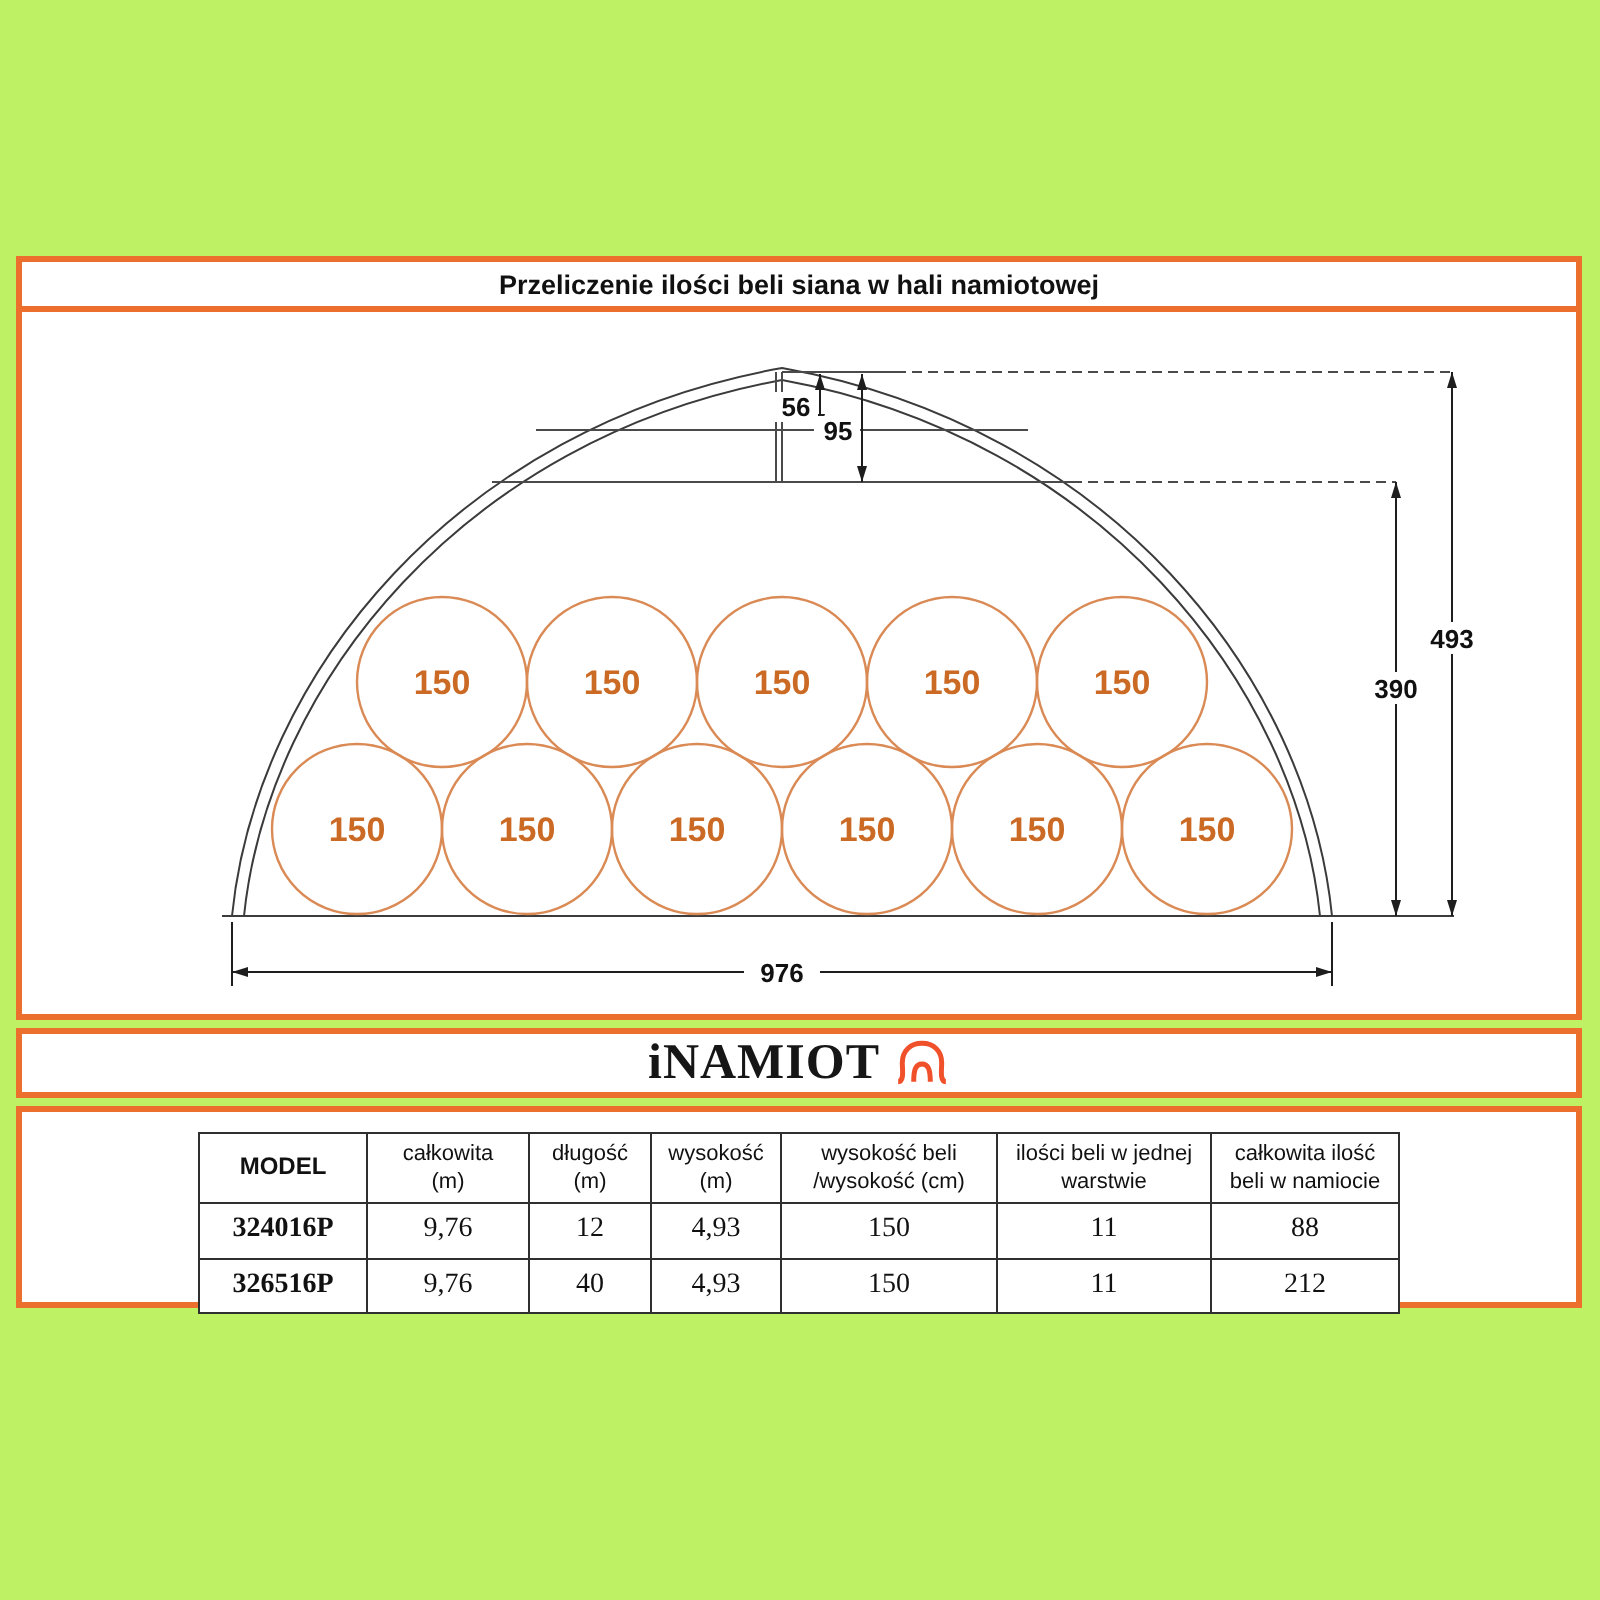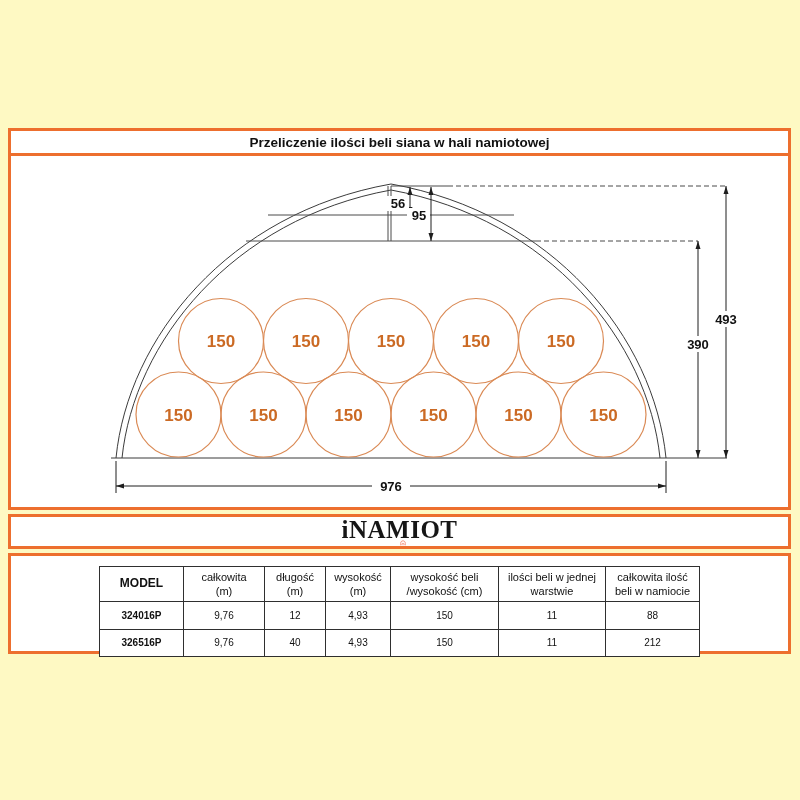--- a/index.html
+++ b/index.html
@@ -1,36 +1,36 @@
 <!DOCTYPE html>
 <html style="--accent: #ED6F2E; --bale-stroke: #DA8A55; --bale-text: #CB6A24; --logo-icon: #F0512B;"><head>
 <meta charset="utf-8">
 <style>
   html,body{margin:0;padding:0;background:#fff;}
-  .page{position:relative;width:800px;height:800px;background:#fef9c3;
+  .page{position:relative;width:800px;height:800px;background:#bef264;
         font-family:"Liberation Sans",sans-serif;overflow:hidden;}
   .box{position:absolute;left:8px;width:783px;box-sizing:border-box;
        border:3px solid var(--accent,#ED6F2E);background:#fff;}
   .box-a{top:128px;height:382px;}
-  .box-b{top:514px;height:35px;display:flex;align-items:center;justify-content:center;flex-direction:column;}
+  .box-b{top:514px;height:35px;display:flex;align-items:center;justify-content:center;}
   .box-c{top:553px;height:101px;display:flex;justify-content:center;}
   .title-bar{height:22px;border-bottom:3px solid var(--accent,#ED6F2E);
              display:flex;align-items:center;justify-content:center;
              font-size:13.5px;font-weight:bold;color:#111;}
   .diagram-wrap{position:relative;width:777px;height:354px;}
   .logo-text{font-family:"Liberation Serif",serif;font-weight:bold;font-size:25px;
              color:#161616;letter-spacing:0.5px;line-height:1;}
   .logo-icon{margin-left:7px;margin-top:-2px;}
   table.spec{border-collapse:collapse;margin-top:10px;table-layout:fixed;
              width:600px;height:91px;background:#fff;}
   table.spec th,table.spec td{border:1px solid #2f2f2f;text-align:center;
              vertical-align:middle;padding:0;color:#111;overflow:hidden;white-space:nowrap;}
   table.spec th{font-size:11px;font-weight:normal;height:34px;line-height:1.3;}
   table.spec th.model-h{font-weight:bold;font-size:12px;}
-  table.spec td{font-size:10px;height:19px;}
+  table.spec td{font-size:14px;height:19px;font-family:Liberation Serif, serif;}
   table.spec td.model-c{font-weight:bold;}
   svg text{font-family:"Liberation Sans",sans-serif;}
   .dimtxt{font-size:13px;font-weight:bold;fill:#111;}
   .baletxt{font-size:17px;font-weight:bold;fill:var(--bale-text,#CB6A24);}
   .frame{stroke:#3b3b3b;stroke-width:1;fill:none;}
   .thin{stroke:#4a4a4a;stroke-width:1;fill:none;}
   .dash{stroke:#4a4a4a;stroke-width:1;fill:none;stroke-dasharray:5 3;}
   .dim{stroke:#1e1e1e;stroke-width:1;fill:none;}
   .arr{fill:#1e1e1e;stroke:none;}
   .balecir{stroke:var(--bale-stroke,#DA8A55);stroke-width:1.2;fill:none;}

